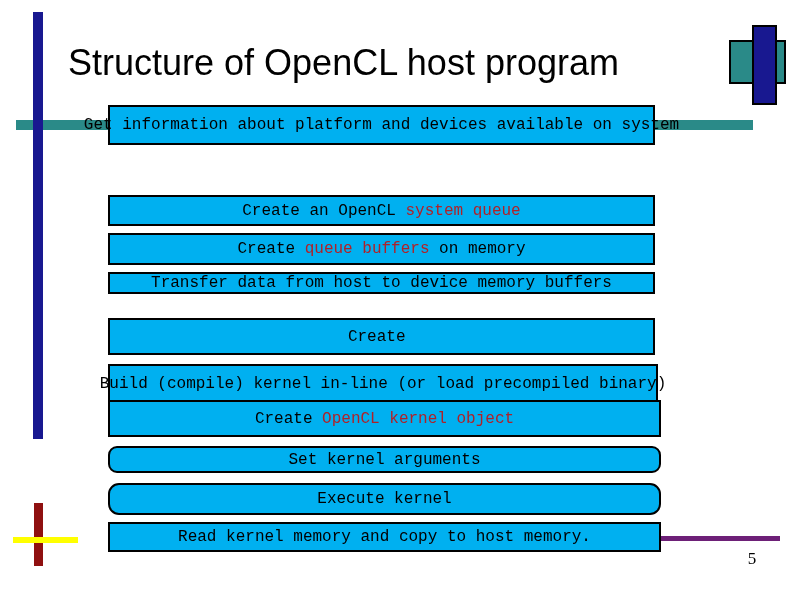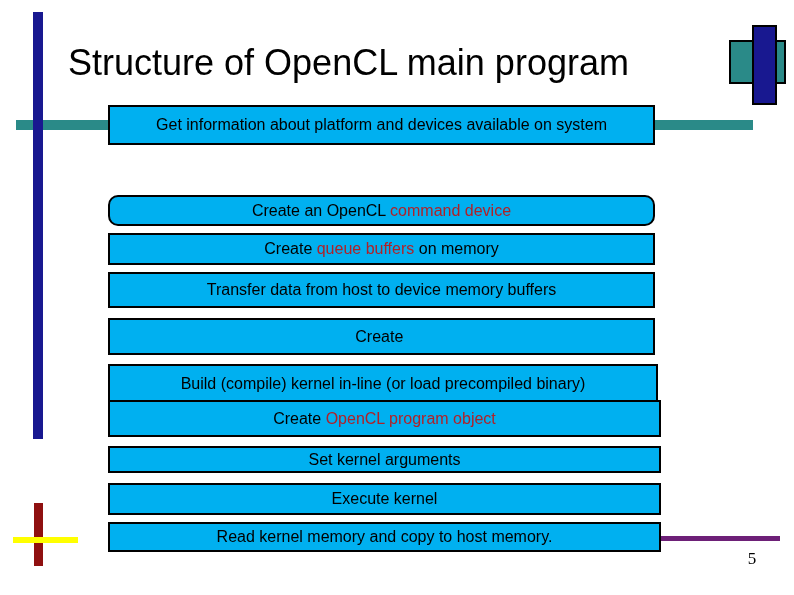--- a/index.html
+++ b/index.html
@@ -70,21 +70,21 @@
     background: var(--box-fill);
     border: 2px solid var(--box-border);
     box-sizing: border-box;
     display: flex;
     align-items: center;
     justify-content: center;
     font-size: 16px;
     color: var(--text);
     text-align: center;
   }
-  .flow-box span { white-space: pre; }
+  .flow-box span { white-space: pre; font-family: Liberation Mono, monospace; }
   .flow-box span.hl { color: var(--highlight); }
 
   
   #page-number {
     position: absolute;
     left: 740px; top: 549px;
     width: 24px;
     font-family: "Liberation Serif", serif;
     font-size: 17px;
     color: #000000;
@@ -98,52 +98,52 @@
 <div id="slide">
 
   <div class="deco" id="teal-hline"></div>
   <div class="deco" id="navy-vbar-left"></div>
   <div class="deco" id="teal-square-topright"></div>
   <div class="deco" id="navy-rect-topright"></div>
   <div class="deco" id="red-vbar-bottomleft"></div>
   <div class="deco" id="yellow-hline-bottomleft"></div>
   <div class="deco" id="purple-hline-bottomright"></div>
 
-  <h1 id="page-title">Structure of OpenCL main program</h1>
+  <h1 id="page-title">Structure of OpenCL host program</h1>
 
   <div id="flow-boxes">
       <div class="flow-box" style="top: 105px; height: 40px; width: 547px;">
         <span>Get information about platform and devices available on system</span>
       </div>
-      <div class="flow-box" style="top: 195px; height: 31px; width: 547px; border-radius: 10px;">
+      <div class="flow-box" style="top: 195px; height: 31px; width: 547px;">
         <span>Create an OpenCL </span>
-        <span class="hl">command device</span>
+        <span class="hl">system queue</span>
       </div>
       <div class="flow-box" style="top: 233px; height: 32px; width: 547px;">
         <span>Create </span>
         <span class="hl">queue buffers</span>
         <span> on memory</span>
       </div>
-      <div class="flow-box" style="top: 272px; height: 36px; width: 547px; align-items: center;">
+      <div class="flow-box" style="top: 272px; height: 22px; width: 547px; align-items: center;">
         <span>Transfer data from host to device memory buffers</span>
       </div>
       <div class="flow-box" style="top: 318px; height: 37px; width: 547px;">
         <span>Create </span>
       </div>
       <div class="flow-box" style="top: 364px; height: 40px; width: 550px;">
         <span>Build (compile) kernel in-line (or load precompiled binary)</span>
       </div>
       <div class="flow-box" style="top: 400px; height: 37px; width: 553px;">
         <span>Create </span>
-        <span class="hl">OpenCL program object</span>
+        <span class="hl">OpenCL kernel object</span>
       </div>
-      <div class="flow-box" style="top: 446px; height: 27px; width: 553px;">
+      <div class="flow-box" style="top: 446px; height: 27px; width: 553px; border-radius: 9px;">
         <span>Set kernel arguments</span>
       </div>
-      <div class="flow-box" style="top: 483px; height: 32px; width: 553px;">
+      <div class="flow-box" style="top: 483px; height: 32px; width: 553px; border-radius: 11px;">
         <span>Execute kernel</span>
       </div>
       <div class="flow-box" style="top: 522px; height: 30px; width: 553px;">
         <span>Read kernel memory and copy to host memory.</span>
       </div>
     </div>
 
   <div id="page-number">5</div>
 
 </div>

